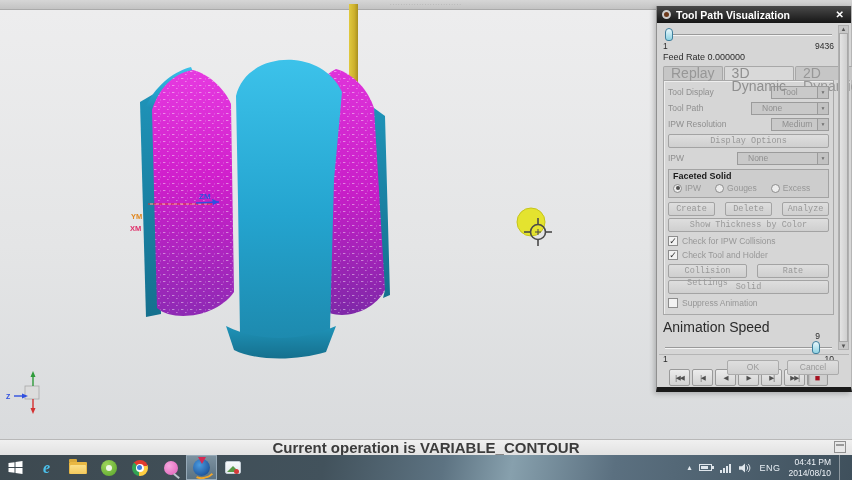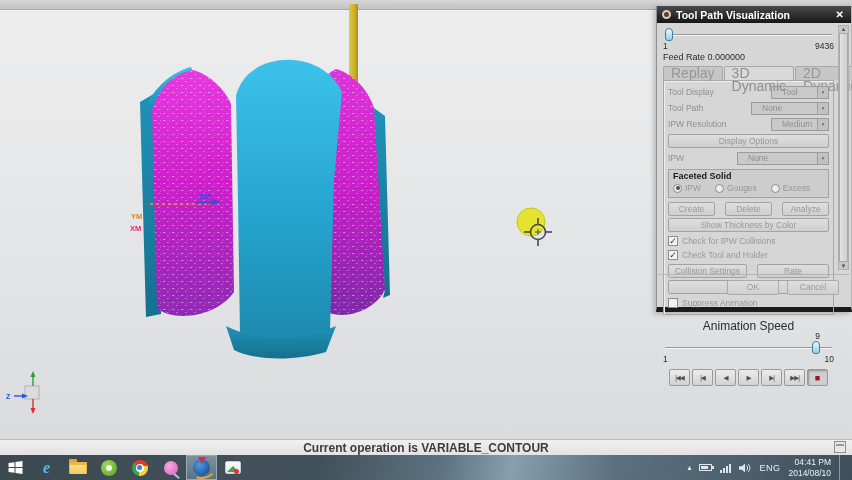--- a/index.html
+++ b/index.html
@@ -13,21 +13,21 @@
 
   
   .viewport { position:absolute; left:0; top:10px; width:852px; height:429px;
     background:linear-gradient(180deg,#ededee 0%,#e4e5e6 55%,#d9dbdd 100%); }
   svg.scene { position:absolute; left:0; top:0; width:656px; height:439px; }
 
   
   .status-bar { position:absolute; left:0; top:439px; width:852px; height:16px;
     background:linear-gradient(#f0f0f0,#e2e2e2); border-top:1px solid #b8b8b8;
     display:flex; align-items:center; justify-content:center;
-    font-size:12px; font-weight:bold; color:#3c3c3c; }
+    font-size:15px; font-weight:bold; color:#3c3c3c; }
   .status-corner { position:absolute; right:6px; top:1px; width:12px; height:12px;
     border:1px solid #909090; background:#e8e8e8; }
   .status-corner i { display:block; margin:2px 1px 0; height:2px; background:#9a9a9a; }
 
   
   .taskbar { position:absolute; left:0; top:455px; width:852px; height:25px;
     background:linear-gradient(100deg,#3d4950 0%,#42525c 38%,#5d7382 52%,#87a0ad 60%,#5b7080 72%,#3f505c 100%);
     display:flex; align-items:center; }
   .tb-btn { width:31px; height:25px; display:flex; align-items:center; justify-content:center; position:relative; }
   .tb-btn.active { background:linear-gradient(#7e93a1,#5a7181); box-shadow:inset 0 0 0 1px #97aab8; }
@@ -58,21 +58,21 @@
   .battery i { position:absolute; left:1px; top:1px; bottom:1px; width:7px; background:#dfe6ec; display:block; }
   .battery::after { content:""; position:absolute; right:-3px; top:1px; width:2px; height:3px; background:#dfe6ec; }
   .sigbars { display:flex; align-items:flex-end; gap:1px; height:10px; }
   .sigbars i { width:2px; background:#dfe6ec; display:block; }
   .speaker { width:12px; height:10px; }
   .tray-lang { font-size:9px; letter-spacing:.5px; }
   .clock { text-align:right; font-size:8.5px; line-height:1.25; color:#eef3f8; }
   .show-desktop { width:5px; height:25px; border-left:1px solid rgba(255,255,255,.4); }
 
   
-  .dialog { position:absolute; left:656px; top:6px; width:196px; height:306px;
+  .dialog { position:absolute; left:656px; top:6px; width:196px; height:386px;
     background:#d6d6d6; border-left:1px solid #909090; border-right:1px solid #b5b5b5;
     border-bottom:5px solid #1a1a1a; box-shadow:-2px 2px 5px rgba(0,0,0,.22); }
   .dlg-title { height:17px; background:linear-gradient(#4a4a4a,#161616); color:#fff;
     display:flex; align-items:center; gap:5px; padding:0 5px; font-size:10.5px; font-weight:bold; }
   .dlg-gear { width:9px; height:9px; border:2px solid #cfcfcf; border-radius:50%; background:#6e3a1c; }
   .dlg-title-text { flex:1; white-space:nowrap; overflow:hidden; }
   .dlg-close { color:#fff; font-size:10px; font-weight:bold; cursor:default; padding:0 2px; }
 
   .dlg-content { position:absolute; top:17px; left:2px; right:14px; bottom:35px; padding:4px 3px 0 4px;
     font-size:8.5px; color:#8f8f8f; }
@@ -89,33 +89,33 @@
     background:#c6c6c6; border:1px solid #a8a8a8; border-bottom:none; border-radius:2px 2px 0 0; margin-right:1px; }
   .tab.active { background:#d9d9d9; position:relative; top:0; color:#8f8f8f; }
 
   .groupbox { border:1px solid #a8a8a8; box-shadow:1px 1px 0 #eee inset; padding:3px 4px 4px; }
   .frow { display:flex; align-items:center; justify-content:space-between; height:16px; }
   .flabel { color:#8f8f8f; }
   .dd { height:13px; background:#c9c9c9; border:1px solid #9b9b9b; display:flex; align-items:center; padding-left:10px; color:#8f8f8f; }
   .dd .arrow { margin-left:auto; width:11px; align-self:stretch; border-left:1px solid #9b9b9b;
     display:flex; align-items:center; justify-content:center; font-size:5px; color:#6f6f6f; background:#c2c2c2; }
   .btn { background:linear-gradient(#dedede,#cfcfcf); border:1px solid #a3a3a3; border-radius:2px;
-    color:#989898; font-size:8.5px; text-align:center; height:14px; line-height:12px; }
+    color:#989898; font-size:8.5px; text-align:center; height:14px; line-height:12px;font-family:Liberation Mono, monospace; }
   .wfull { display:block; width:100%; margin:2px 0; }
   .fsolid { border:1px solid #a3a3a3; background:#cdcdcd; padding:1px 4px 4px; margin:3px 0 4px; }
   .fsolid-title { font-weight:bold; color:#1b1b1b; font-size:9px; margin-bottom:2px; }
   .radios { display:flex; gap:14px; }
   .radio { display:flex; align-items:center; gap:3px; color:#979797; }
   .radio i { width:9px; height:9px; border-radius:50%; border:1px solid #8c8c8c; background:#ececec; display:flex; align-items:center; justify-content:center; }
   .radio.sel i::after { content:""; width:4px; height:4px; border-radius:50%; background:#4f4f4f; display:block; }
   .btnrow { display:flex; gap:10px; margin:2px 0; }
   .btnrow .btn { flex:1; }
   .cbrow { display:flex; align-items:center; gap:4px; height:14px; color:#979797; }
   .cb { width:10px; height:10px; background:#f2f2f2; border:1px solid #8d8d8d; font-size:9px; line-height:9px; color:#333; text-align:center; }
-  .anim-label { color:#2b2b2b; font-size:12px; margin:4px 0 0; height:12px;text-align:center; }
+  .anim-label { color:#2b2b2b; font-size:14px; margin:4px 0 0; height:12px; }
   .speed { position:relative; height:36px; }
   .speed .val { position:absolute; right:14px; top:0; color:#2b2b2b; }
   .speed .track { position:absolute; left:2px; right:2px; top:16px; height:1px; background:#9a9a9a; box-shadow:0 1px 0 #f4f4f4; }
   .speed .minmax { position:absolute; left:0; right:0; top:23px; display:flex; justify-content:space-between; color:#2b2b2b; }
   .playback { display:flex; gap:2px; justify-content:center; margin-top:2px; }
   .pbtn { width:21px; height:17px; background:linear-gradient(#ececec,#d2d2d2); border:1px solid #9a9a9a; border-radius:2px;
     font-size:6.5px; color:#4f4f4f; letter-spacing:-1px; display:flex; align-items:center; justify-content:center; }
   .pbtn.stop { background:#cfcfcf; box-shadow:inset 1px 1px 2px rgba(0,0,0,.3); color:#a6101f; font-size:9px; letter-spacing:0; }
 
   .dlg-scroll { position:absolute; top:19px; right:2px; bottom:37px; width:11px; background:#c7c7c7; border:1px solid #b0b0b0;

